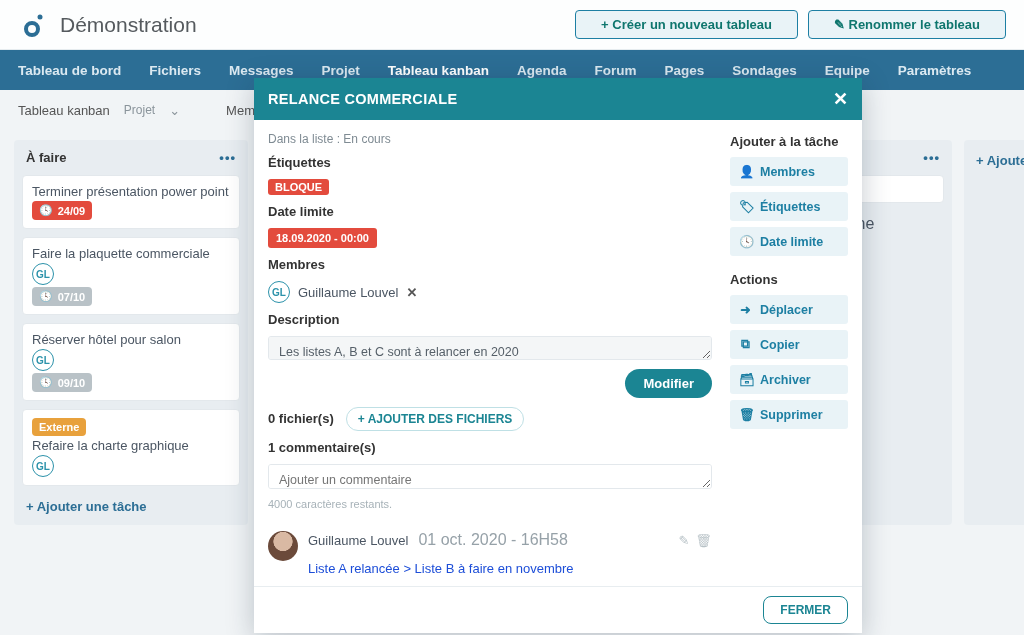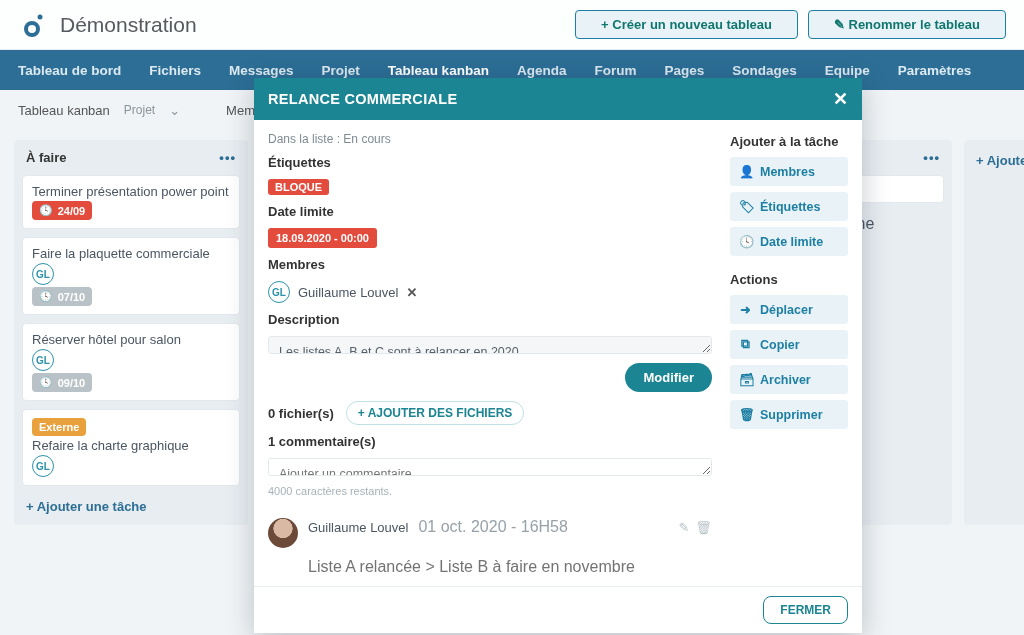--- a/index.html
+++ b/index.html
@@ -46,21 +46,21 @@
   .desc-box{background:#f4f6f7;border:1px solid #e3e8ec;border-radius:3px;padding:8px 10px;font-size:12.5px;color:#566069;resize:vertical;height:44px;width:100%}
   .btn-teal{background:#1b8593;color:#fff;border:none;border-radius:18px;padding:7px 18px;font-size:13px;font-weight:700;align-self:flex-end;cursor:pointer}
   .btn-ghost{border:1.5px solid #bfe0e5;color:#1b8593;background:#fff;border-radius:14px;padding:4px 11px;font-size:12px;font-weight:700;cursor:pointer}
   .file-row{display:flex;align-items:center;gap:12px}
   .cmt-box{background:#fff;border:1px solid #e3e8ec;border-radius:3px;padding:8px 10px;font-size:12.5px;color:#9aa6ad;resize:vertical;height:50px;width:100%}
   .char-left{font-size:11px;color:#a7b2b8}
   .comment{display:flex;gap:10px;margin-top:12px}
   .comment .avatar{width:30px;height:30px;border-radius:50%;background:radial-gradient(circle at 50% 35%,#d9b9a3 38%,#6b4a3a 40%);flex-shrink:0}
   .comment-meta{font-size:16px;color:#96a1a8}
   .comment-name{font-size:13px;color:#4b5663;font-weight:500}
-  .comment-body{font-size:16px;color:#737373;margin-top:22px}
+  .comment-body{font-size:13px;color:#1d4ed8;margin-top:12px}
   .cmt-actions{margin-left:auto;display:flex;gap:6px;color:#b8c2c7;font-size:13px}
   .side-title{font-size:13px;font-weight:700;color:#333;margin-bottom:2px;margin-top:2px}
   .side-btn{background:#e9f3f7;color:#1d7fa3;border-radius:3px;padding:7px 9px;font-size:12.5px;font-weight:700;display:flex;align-items:center;gap:8px;cursor:pointer}
   .side-btn .ic{width:13px;text-align:center}
   .modal-foot{border-top:1px solid #e8edf0;padding:9px 14px;display:flex;justify-content:flex-end;background:#fff}
   .btn-close-outline{border:1px solid #1b8593;color:#1b8593;background:#fff;border-radius:8px;padding:6px 16px;font-size:12px;font-weight:700;cursor:pointer}
   .empty-card{background:#fff;border:1px solid #e3e8ec;border-radius:4px;height:28px}
   .hidden-col-text{color:#4b5663;font-size:16px;white-space:nowrap;padding:4px}
 </style>
 </head>

